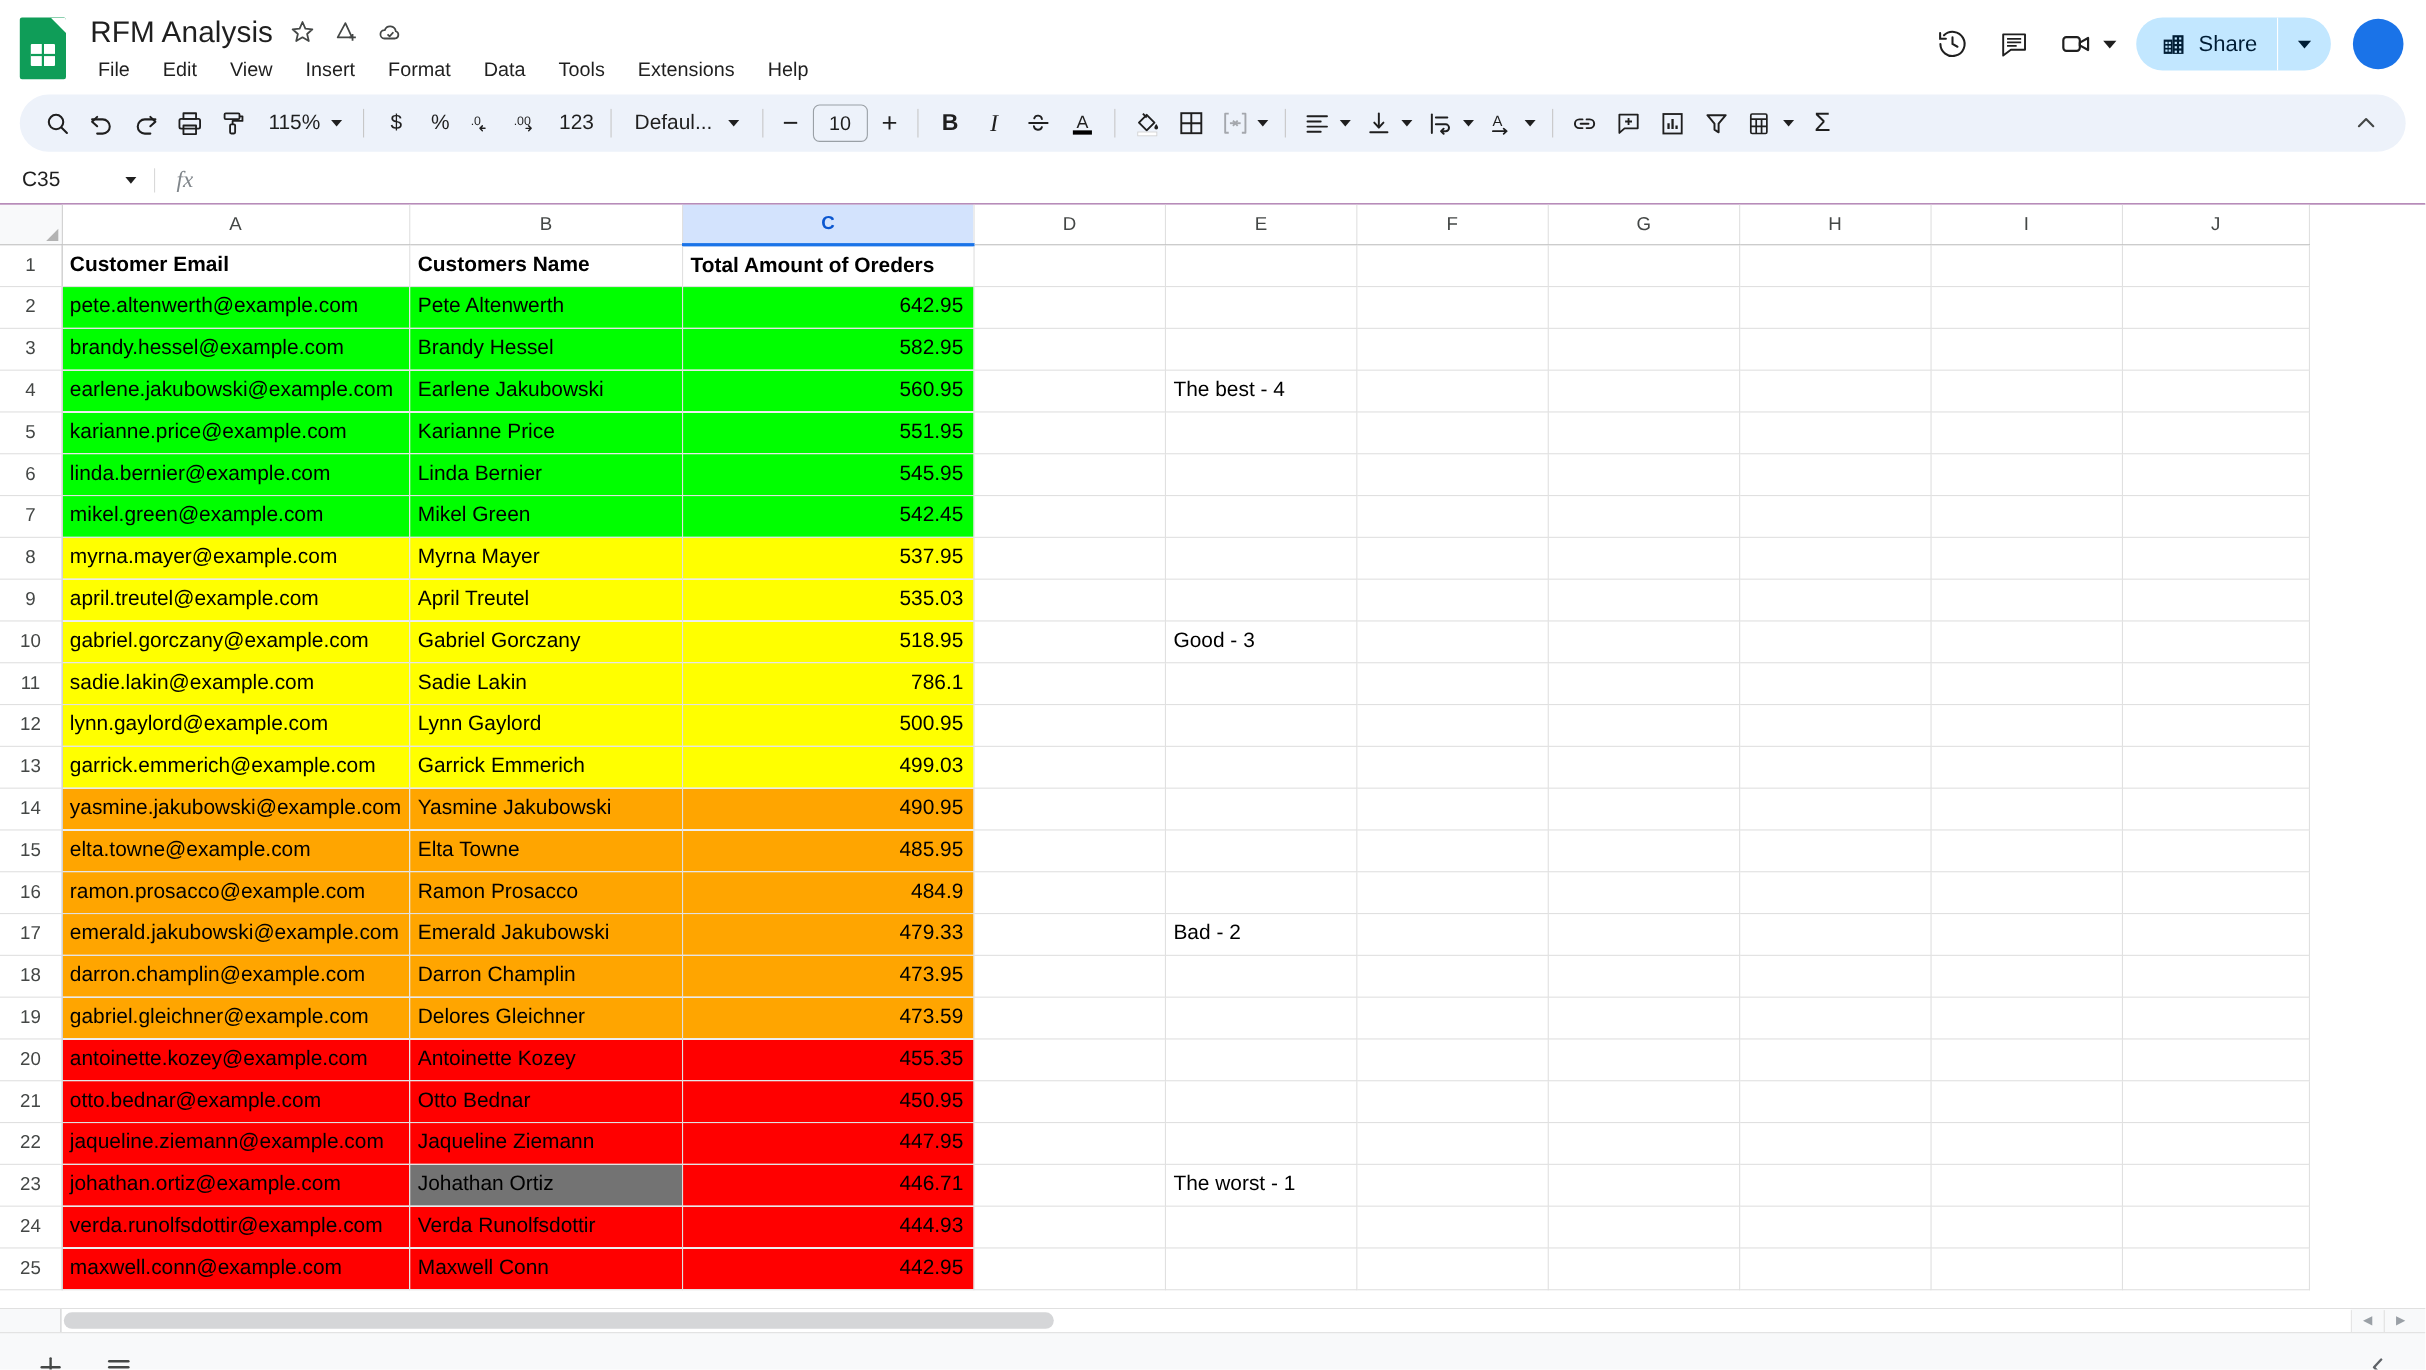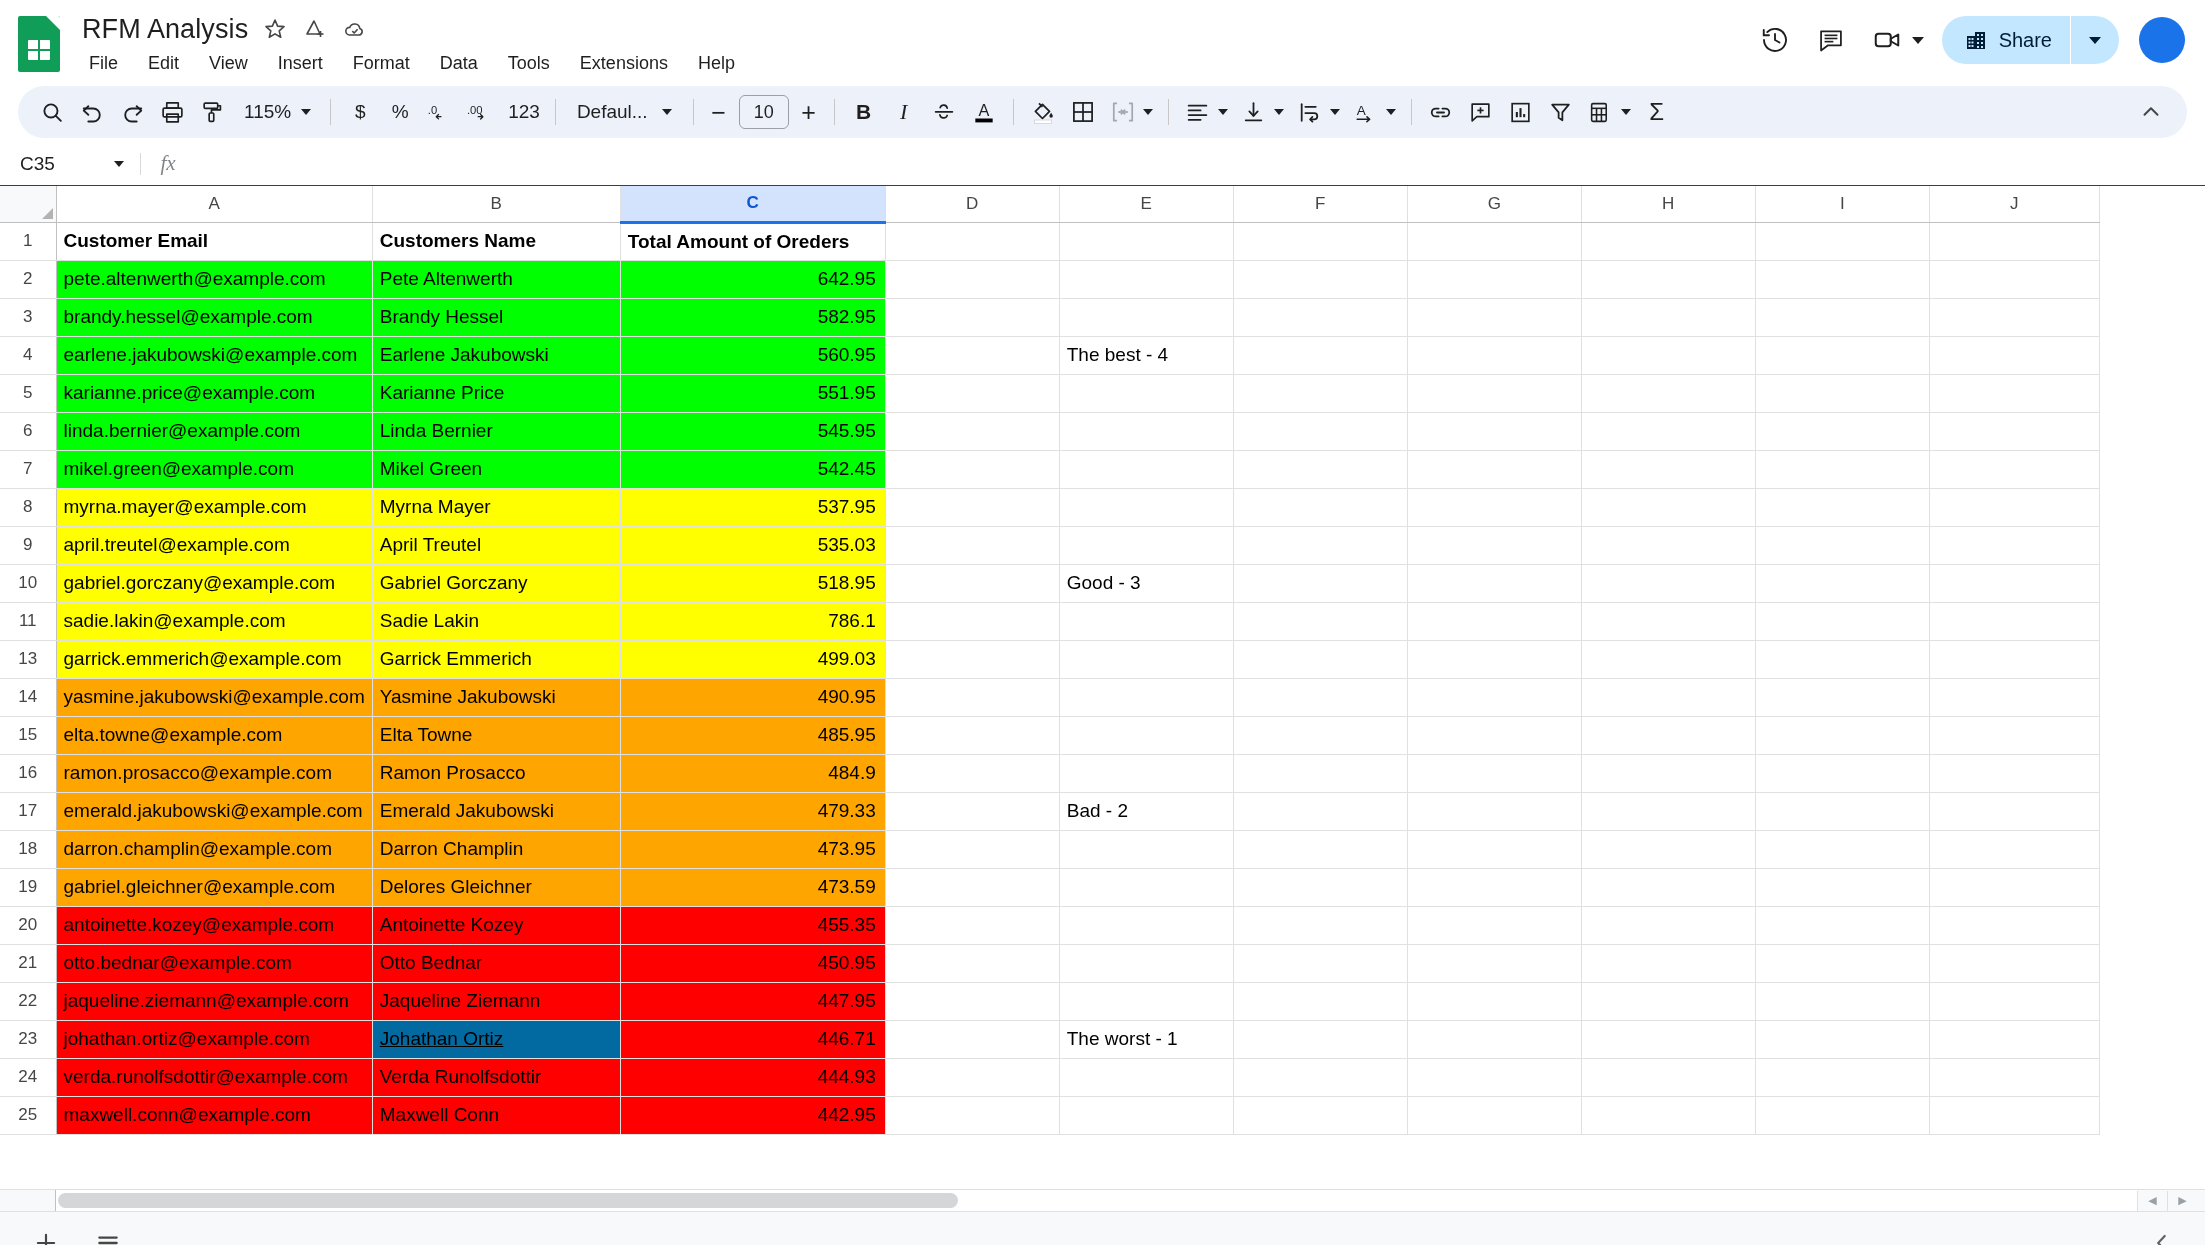--- a/index.html
+++ b/index.html
@@ -614,20 +614,33 @@
           <td class="cell cw-c num" style="background: rgb(255, 255, 0);">786.1</td>
           <td class="cell cw-d"></td>
           <td class="cell cw-e"></td>
           <td class="cell cw-f"></td>
           <td class="cell cw-g"></td>
           <td class="cell cw-h"></td>
           <td class="cell cw-i"></td>
           <td class="cell cw-j"></td>
         </tr>
         <tr>
+          <td class="rowh">12</td>
+          <td class="cell cw-a" style="background: rgb(255, 255, 0);">lynn.gaylord@example.com</td>
+          <td class="cell cw-b" style="background: rgb(255, 255, 0);">Lynn Gaylord</td>
+          <td class="cell cw-c num" style="background: rgb(255, 255, 0);">500.95</td>
+          <td class="cell cw-d"></td>
+          <td class="cell cw-e"></td>
+          <td class="cell cw-f"></td>
+          <td class="cell cw-g"></td>
+          <td class="cell cw-h"></td>
+          <td class="cell cw-i"></td>
+          <td class="cell cw-j"></td>
+        </tr>
+        <tr>
           <td class="rowh">13</td>
           <td class="cell cw-a" style="background: rgb(255, 255, 0);">garrick.emmerich@example.com</td>
           <td class="cell cw-b" style="background: rgb(255, 255, 0);">Garrick Emmerich</td>
           <td class="cell cw-c num" style="background: rgb(255, 255, 0);">499.03</td>
           <td class="cell cw-d"></td>
           <td class="cell cw-e"></td>
           <td class="cell cw-f"></td>
           <td class="cell cw-g"></td>
           <td class="cell cw-h"></td>
           <td class="cell cw-i"></td>
@@ -746,21 +759,21 @@
           <td class="cell cw-e"></td>
           <td class="cell cw-f"></td>
           <td class="cell cw-g"></td>
           <td class="cell cw-h"></td>
           <td class="cell cw-i"></td>
           <td class="cell cw-j"></td>
         </tr>
         <tr>
           <td class="rowh">23</td>
           <td class="cell cw-a" style="background: rgb(255, 0, 0);">johathan.ortiz@example.com</td>
-          <td class="cell cw-b" style="background: #0369a1; text-decoration: underline;">Johathan Ortiz</td>
+          <td class="cell cw-b" style="background: #737373;">Johathan Ortiz</td>
           <td class="cell cw-c num" style="background: rgb(255, 0, 0);">446.71</td>
           <td class="cell cw-d"></td>
           <td class="cell cw-e">The worst - 1</td>
           <td class="cell cw-f"></td>
           <td class="cell cw-g"></td>
           <td class="cell cw-h"></td>
           <td class="cell cw-i"></td>
           <td class="cell cw-j"></td>
         </tr>
         <tr>

